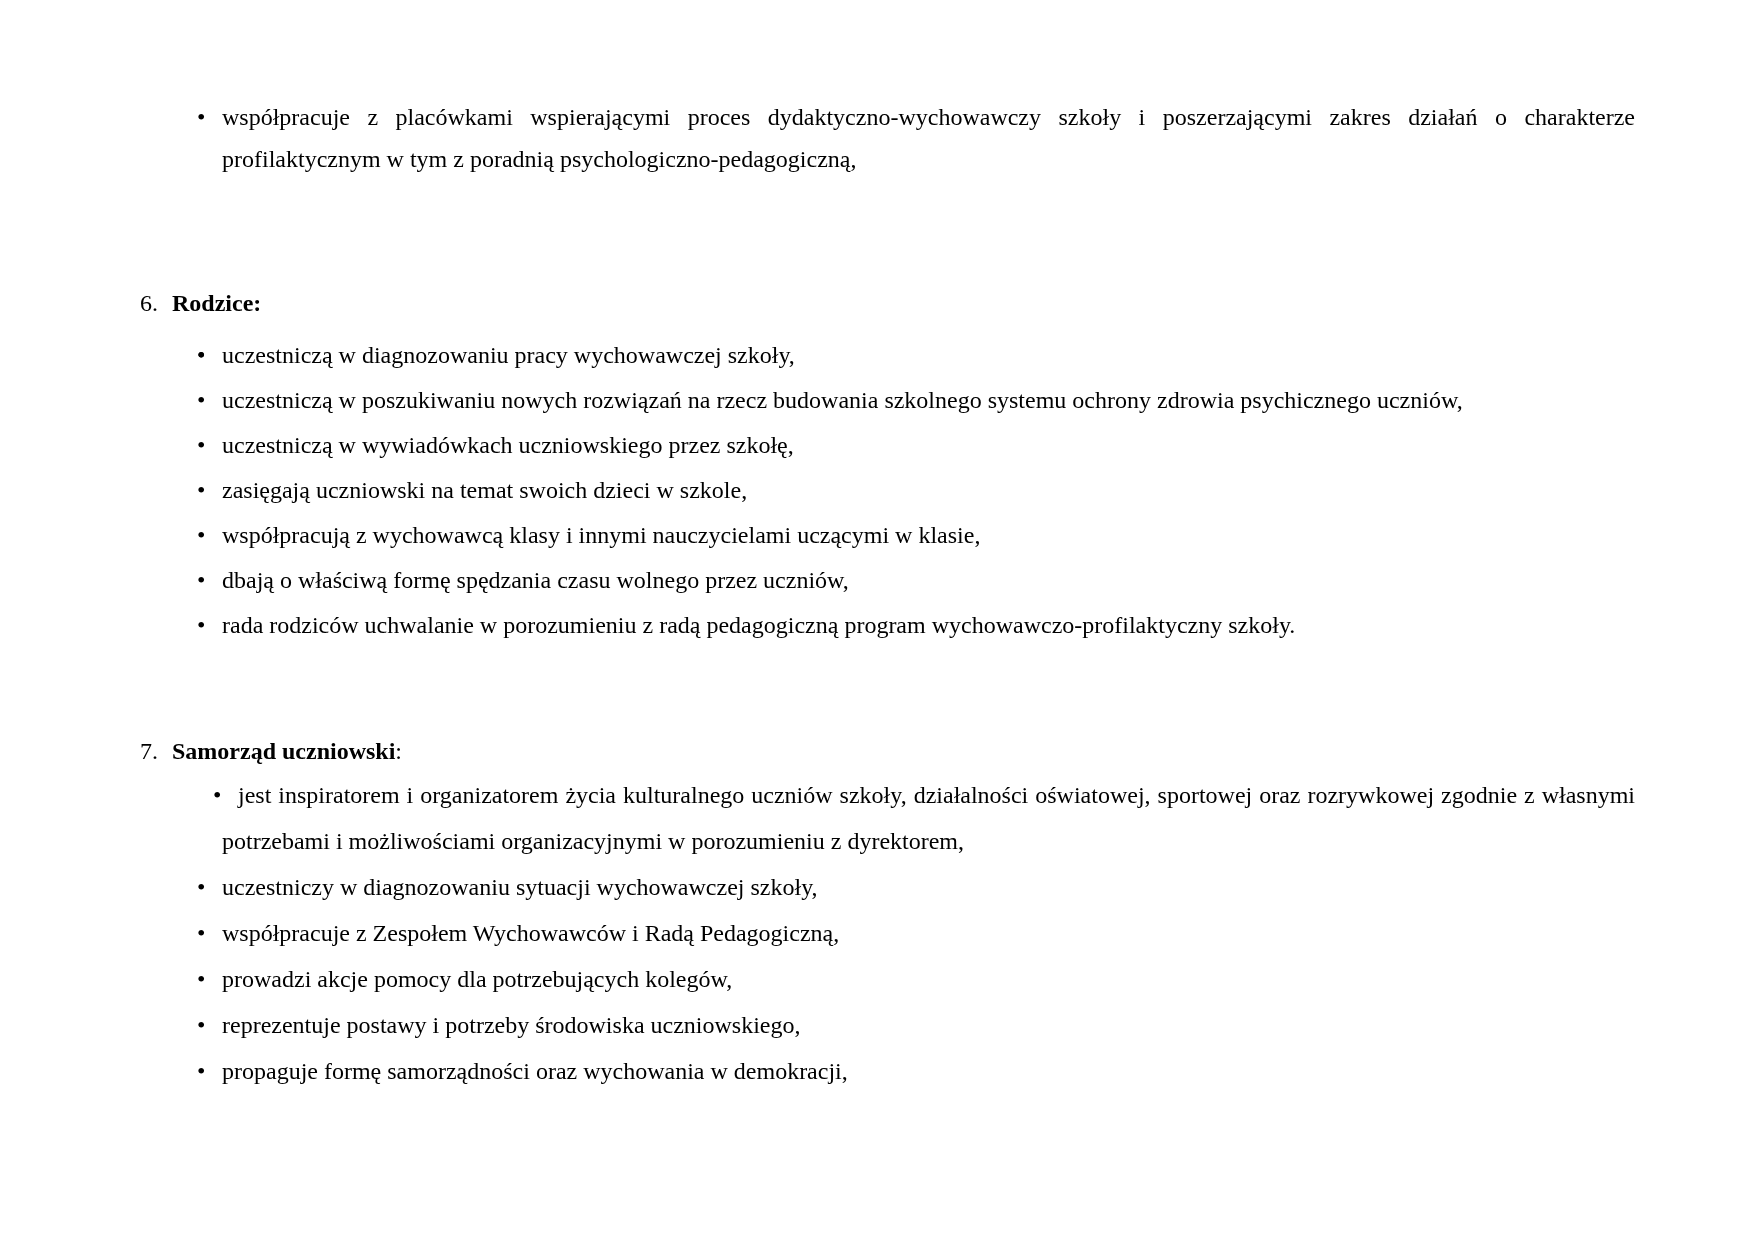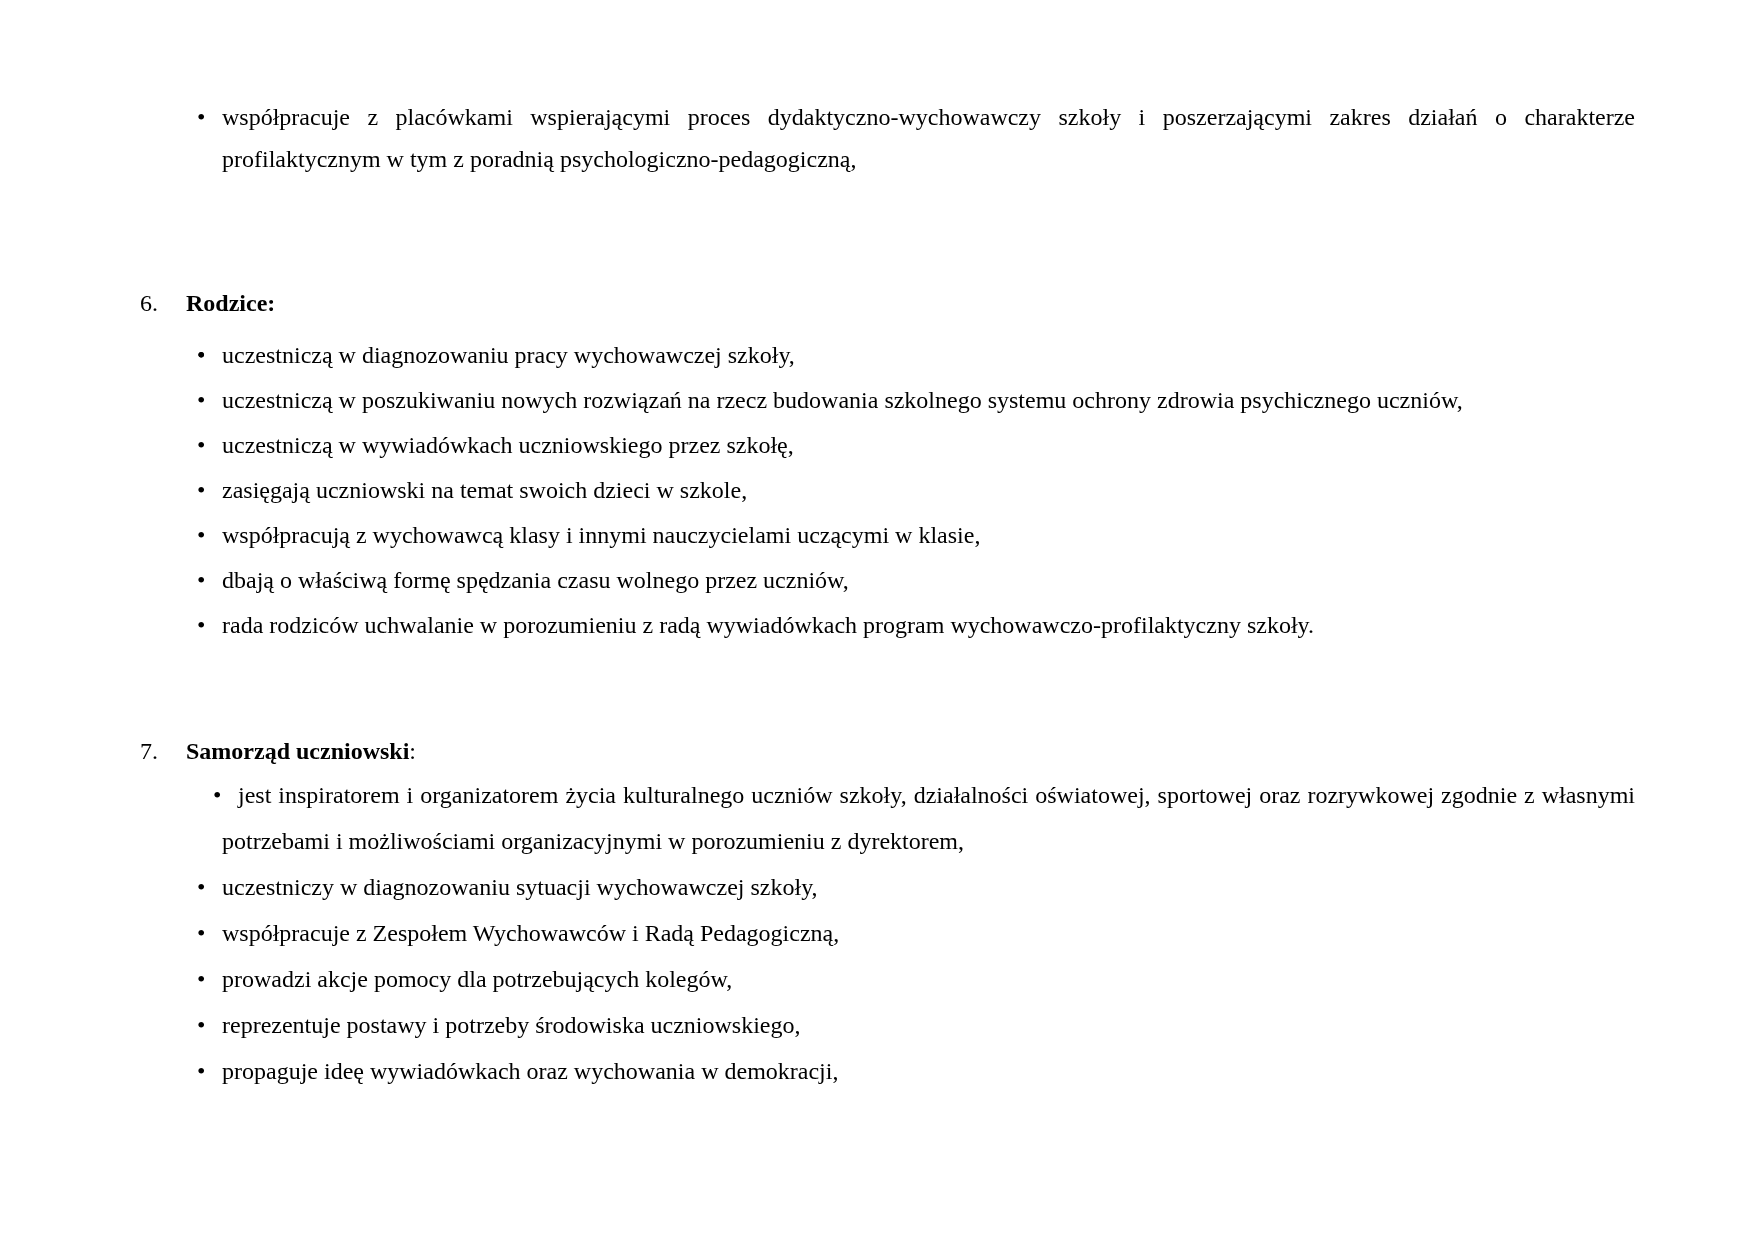--- a/index.html
+++ b/index.html
@@ -48,21 +48,20 @@
     line-height: 30px;
     white-space: nowrap;
   }
   .section-heading .num {
     display: inline-block;
     width: 32px;
     font-weight: normal;
   }
   .section-heading .title-bold {
     font-weight: bold;
-    margin-left: 14px;
   }
   .section-heading .title-rest {
     font-weight: normal;
   }
 
   .sec6-heading { top: 288px; }
   .sec6-list {
     top: 333px;
     left: 197px;
     width: 1438px;
@@ -116,21 +115,21 @@
     <div class="bullet-item">
       <span class="marker">•</span>
       <span>współpracują z wychowawcą klasy i innymi nauczycielami uczącymi w klasie,</span>
     </div>
     <div class="bullet-item">
       <span class="marker">•</span>
       <span>dbają o właściwą formę spędzania czasu wolnego przez uczniów,</span>
     </div>
     <div class="bullet-item">
       <span class="marker">•</span>
-      <span>rada rodziców uchwalanie w porozumieniu z radą wywiadówkach program wychowawczo-profilaktyczny szkoły.</span>
+      <span>rada rodziców uchwalanie w porozumieniu z radą pedagogiczną program wychowawczo-profilaktyczny szkoły.</span>
     </div>
   </div>
 
   <div class="abs section-heading sec7-heading">
     <span class="num">7.</span><span class="title-bold">Samorząd uczniowski</span><span class="title-rest">:</span>
   </div>
 
   <div class="abs sec7-list">
     <div class="bullet-item justified indent-first">
       <span class="marker">•</span>
@@ -147,17 +146,17 @@
     <div class="bullet-item">
       <span class="marker">•</span>
       <span>prowadzi akcje pomocy dla potrzebujących kolegów,</span>
     </div>
     <div class="bullet-item">
       <span class="marker">•</span>
       <span>reprezentuje postawy i potrzeby środowiska uczniowskiego,</span>
     </div>
     <div class="bullet-item">
       <span class="marker">•</span>
-      <span>propaguje ideę wywiadówkach oraz wychowania w demokracji,</span>
+      <span>propaguje formę samorządności oraz wychowania w demokracji,</span>
     </div>
   </div>
 
 </div>
 
 </body></html>

